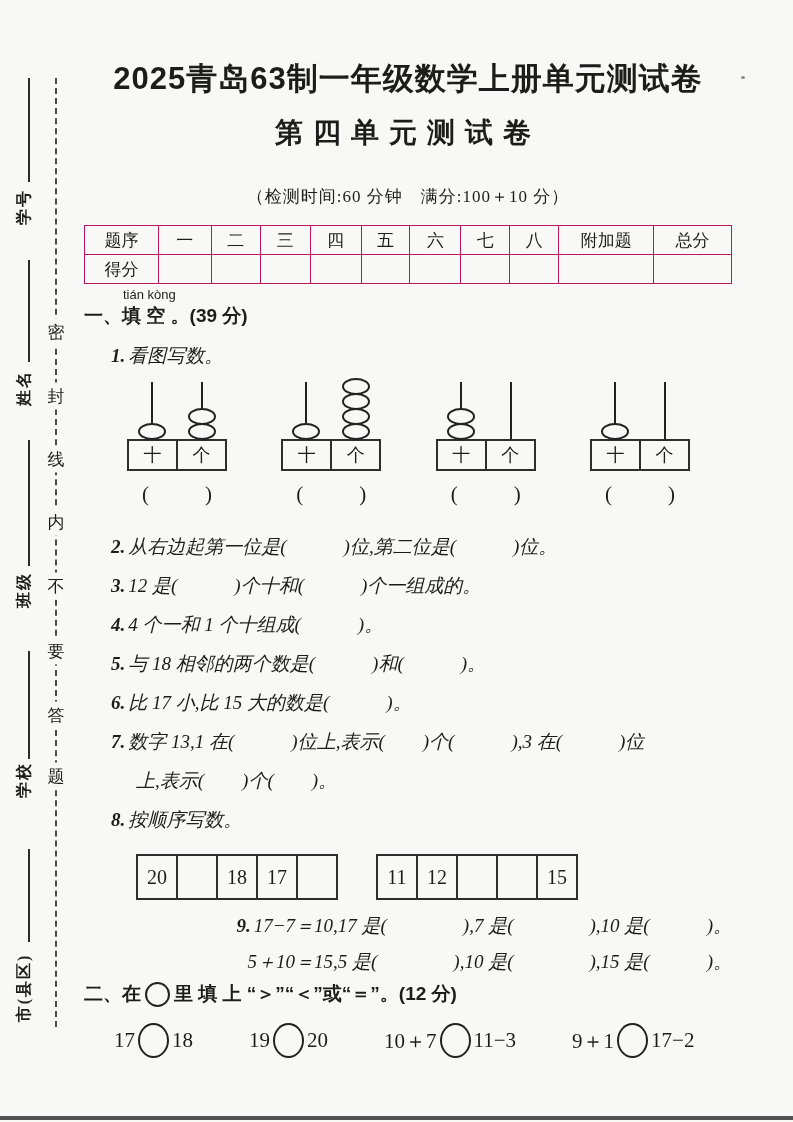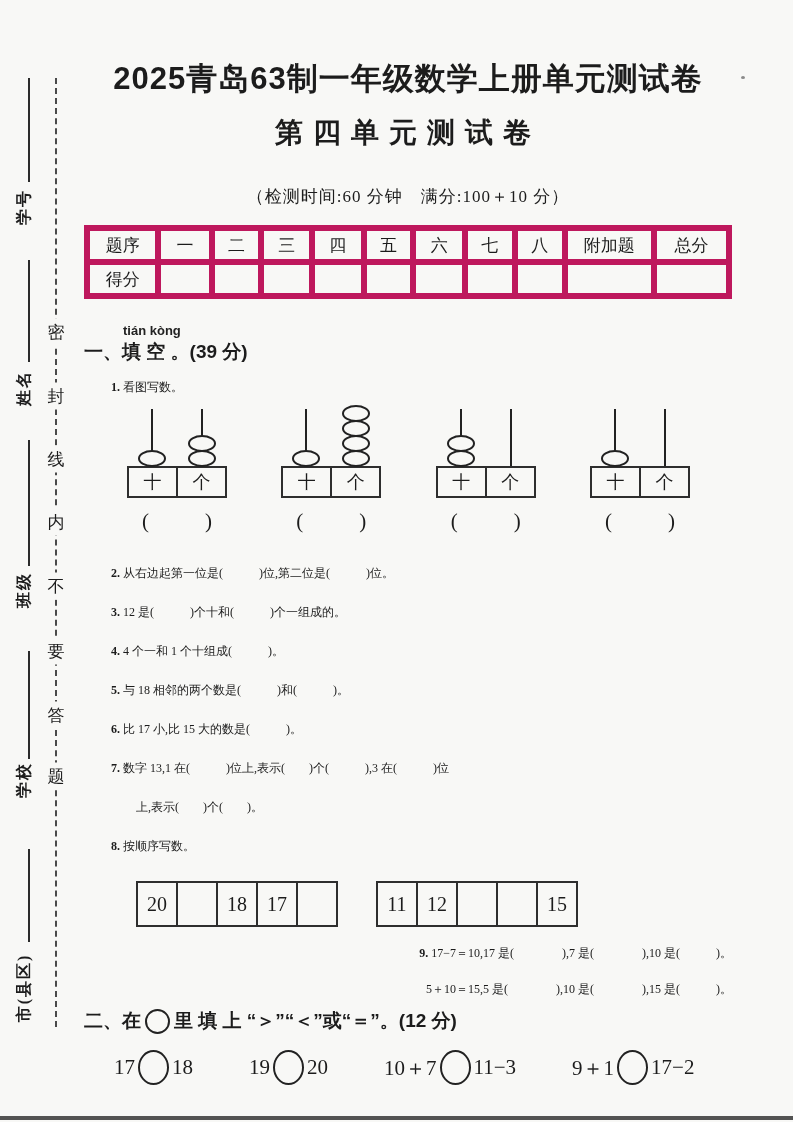--- a/index.html
+++ b/index.html
@@ -26,36 +26,36 @@
     font:700 31px "Liberation Sans","DejaVu Sans",sans-serif;
   }
   .subtitle {
     margin:14px 0 0; text-align:center; letter-spacing:10px;
     font:700 28px "Liberation Sans","DejaVu Sans",sans-serif;
   }
   .info { margin-top:33px; text-align:center; font-size:17px; letter-spacing:1px; }
   
   .score-table { margin-top:17px; border-collapse:collapse; }
   .score-table td {
-    border:6px solid #be185d; height:28px; text-align:center;
+    border:1px solid #be185d; height:28px; text-align:center;
     font-size:17px; padding:0; background:transparent;
   }
   
   .pinyin-row { position:relative; height:15px; font:13px "Liberation Sans","DejaVu Sans",sans-serif; color:#222; }
   .pinyin-row .py { position:absolute; top:0; white-space:nowrap; }
   .sec-heading {
     font:700 19px "Liberation Sans","DejaVu Sans",sans-serif;
     display:flex; align-items:center; white-space:nowrap; margin-top:1px;
   }
   .hd-circle {
     width:21px; height:21px; border:2px solid #222; border-radius:50%;
     display:inline-block; margin:0 4px; background:transparent;
   }
   
-  .q-line { margin-left:27px; white-space:nowrap; font-size:12px; }
+  .q-line { margin-left:27px; white-space:nowrap; font-size:19px;font-style:italic; }
   .q-line .qnum { font-weight:700; margin-right:3px; }
   .q1-line { margin-top:14px; }
   .q-block { margin-top:20px; line-height:39px; }
   .q-block .indent { margin-left:52px; }
   .q9-block { margin-top:8px; line-height:36px;text-align:right; }
   
   .abacus-row { margin:13px 0 0 43px; width:563px; display:flex; justify-content:space-between; }
   .abacus-unit { width:100px; }
   .rods { position:relative; height:57px; }
   .rod-group { position:absolute; bottom:0; width:50px; height:57px; }
@@ -149,21 +149,21 @@
             <td></td>
             <td></td>
             <td></td>
             <td></td>
             <td></td>
             <td></td>
           </tr>
         </tbody>
       </table>
 
-    <div class="pinyin-row" style="margin-top:24px;font-weight:bold;">
+    <div class="pinyin-row" style="margin-top:3px;">
       <span class="py" style="left:39px;">tián kòng</span>
     </div>
     <div class="sec-heading">一、填 空 。(39 分)</div>
 
     <div class="q-line q1-line">
       <span class="qnum">1.</span><span>看图写数。</span>
     </div>
 
     <div class="abacus-row" id="abacus-row">
         <div class="abacus-unit">

